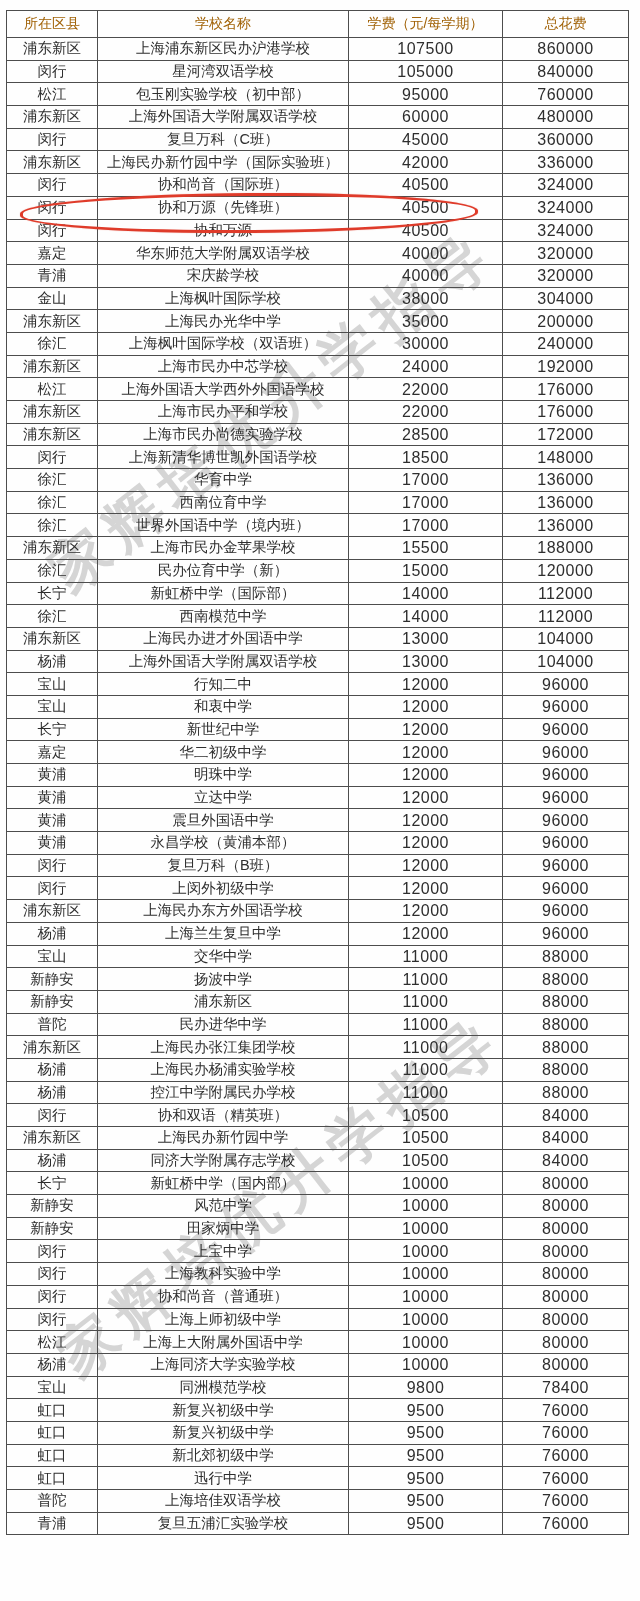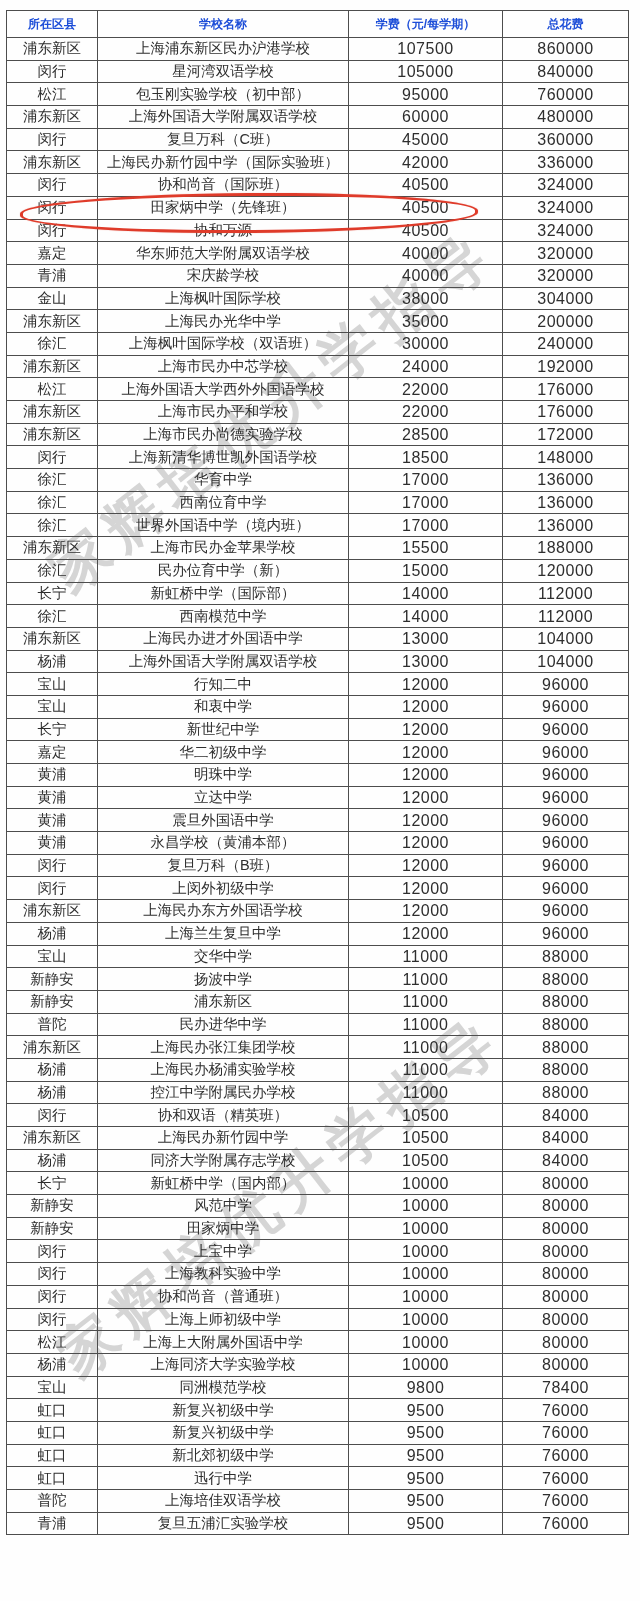--- a/index.html
+++ b/index.html
@@ -52,23 +52,23 @@
     border: 1.5px solid #4d4d4d;
     text-align: center;
     vertical-align: middle;
     padding: 0 2px;
     white-space: nowrap;
     overflow: hidden;
     color: #2e2e2e;
   }
   .fee-table th {
     height: 26px;
-    font-size: 12px;
-    font-weight: bold;
-    color: #1d4ed8;
+    font-size: 14px;
+    font-weight: normal;
+    color: #a16207;
   }
   .fee-table td {
     height: 21.7px;
     font-size: 14.5px;
     line-height: 21px;
   }
   .fee-table td.num {
     font-size: 16px;
     letter-spacing: 0.5px;
   }
@@ -149,21 +149,21 @@
       <td class="num">336000</td>
     </tr>
           <tr>
       <td class="txt">闵行</td>
       <td class="txt">协和尚音（国际班）</td>
       <td class="num">40500</td>
       <td class="num">324000</td>
     </tr>
           <tr class="highlighted">
       <td class="txt">闵行</td>
-      <td class="txt">田家炳中学（先锋班）</td>
+      <td class="txt">协和万源（先锋班）</td>
       <td class="num">40500</td>
       <td class="num">324000</td>
     </tr>
           <tr>
       <td class="txt">闵行</td>
       <td class="txt">协和万源</td>
       <td class="num">40500</td>
       <td class="num">324000</td>
     </tr>
           <tr>

